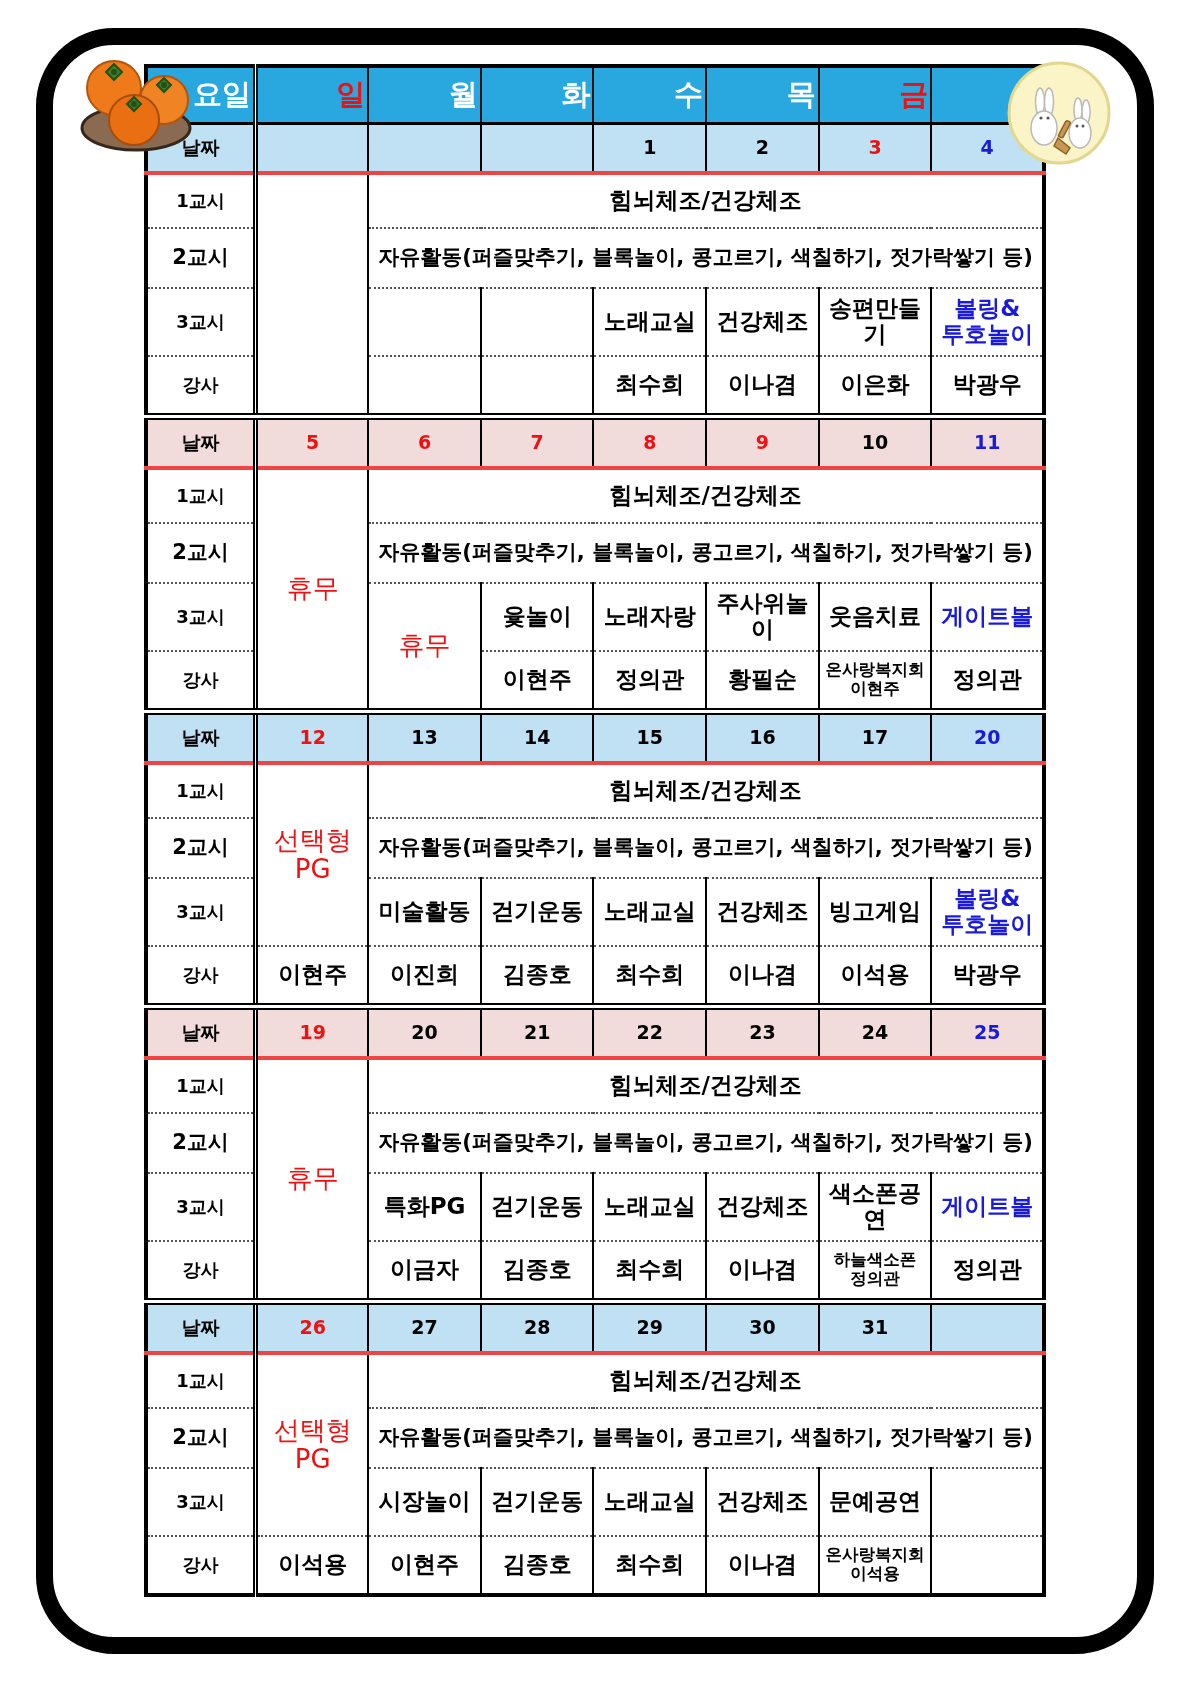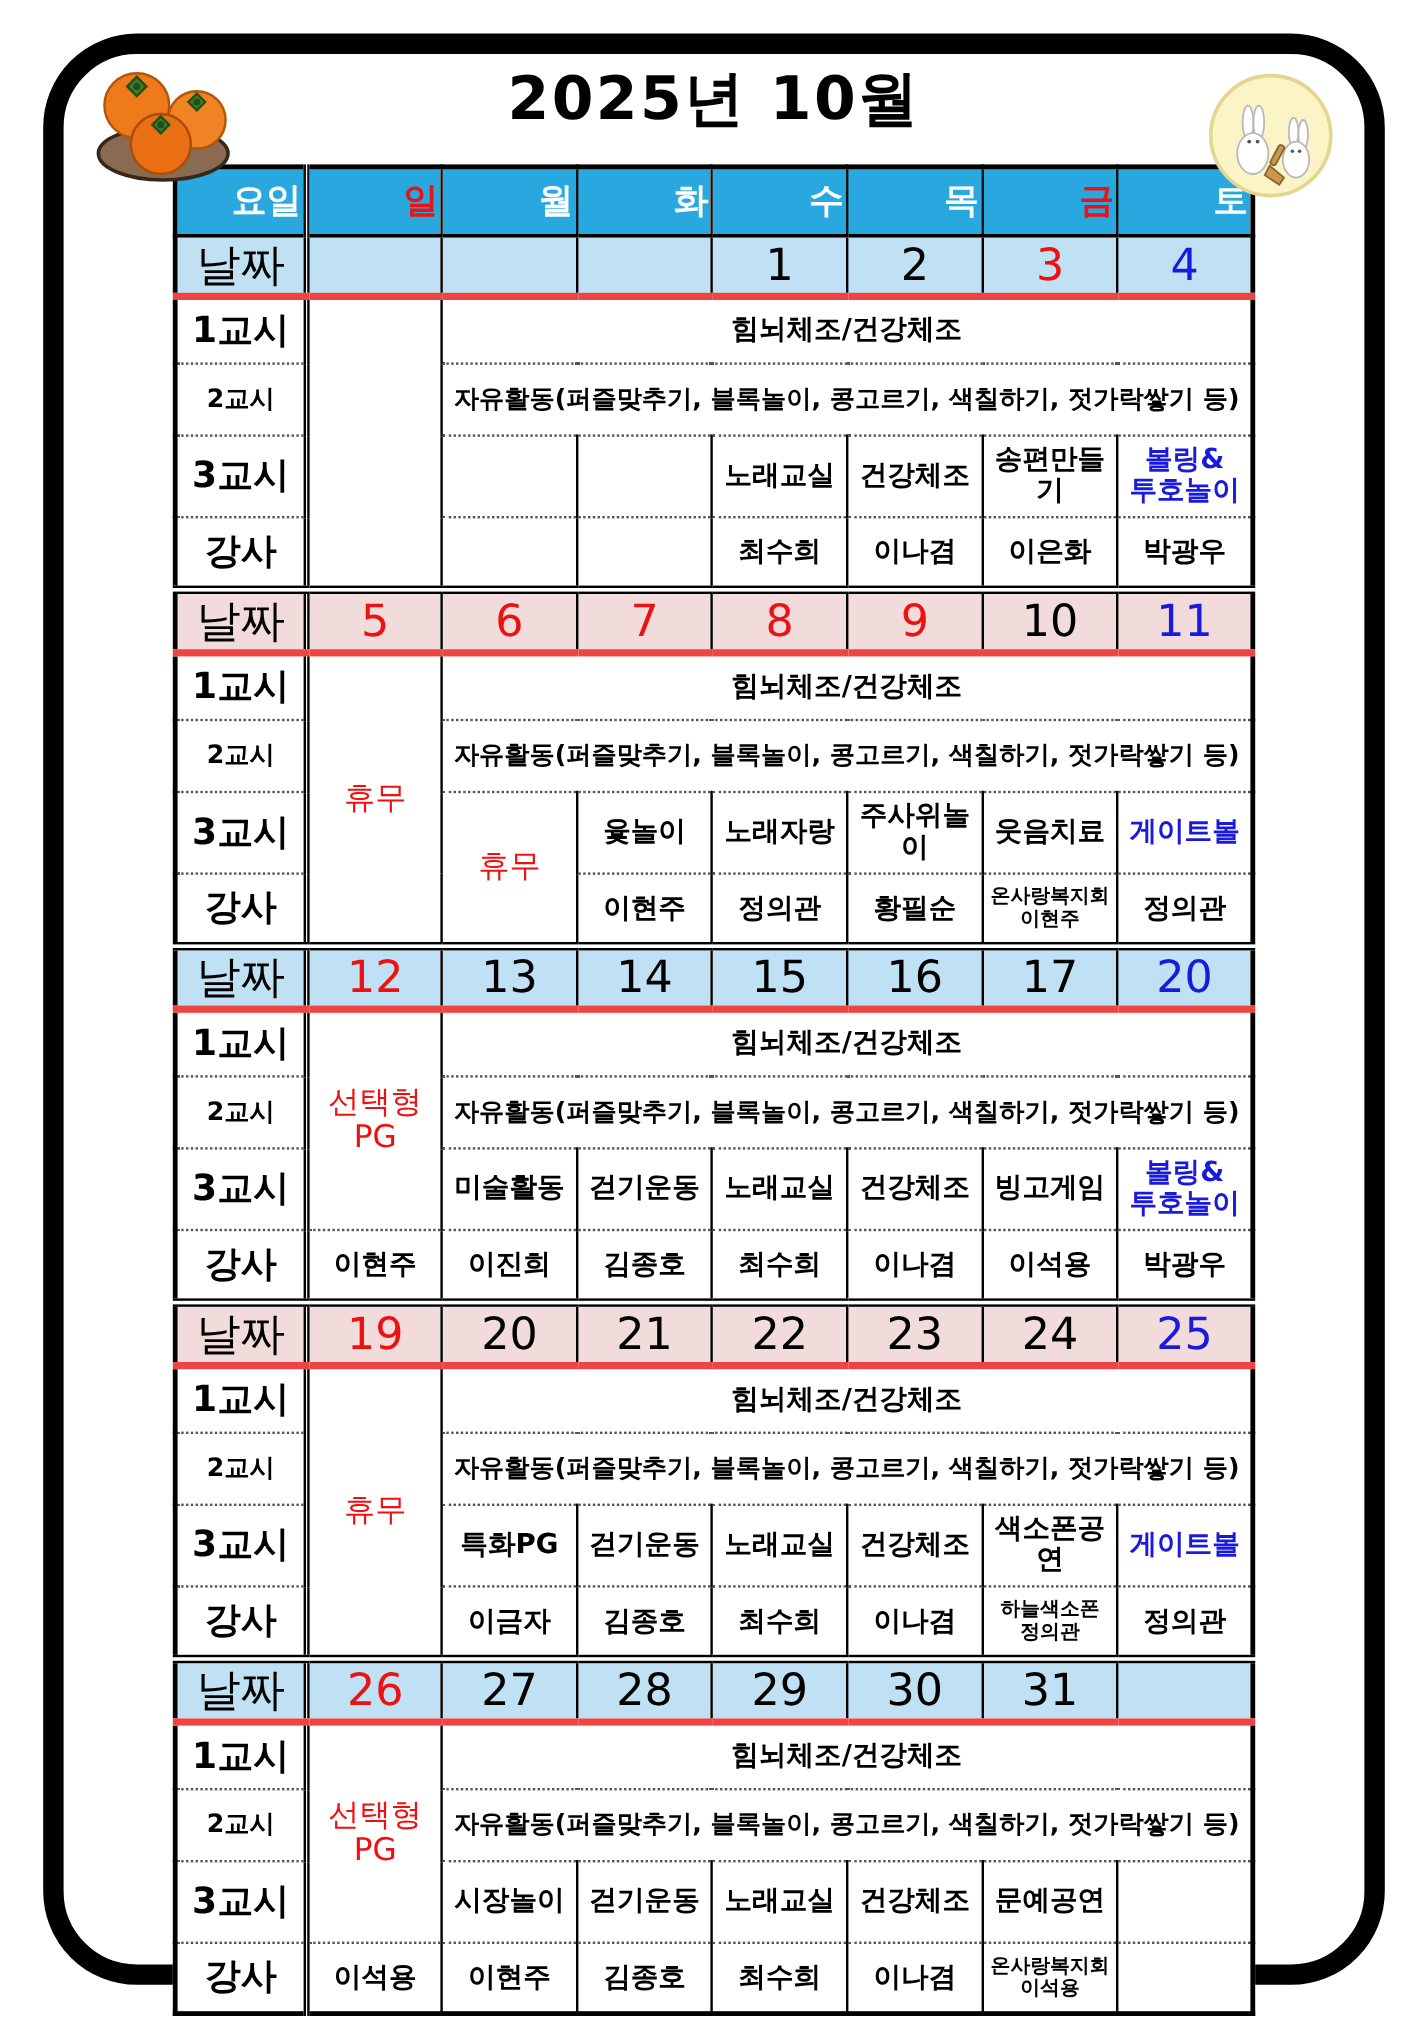--- a/index.html
+++ b/index.html
@@ -26,34 +26,34 @@
   col.c-label{width:12.2%;}
   col.c-day{width:12.54%;}
   th,td{text-align:center;vertical-align:middle;padding:1px 2px;overflow:hidden;}
   th{
     background:var(--header-bg);color:#fff;font-size:29px;font-weight:800;
     height:52px;border-left:2px solid #111;text-align:right;
   }
   th:first-child{border-left:none;border-right:5px double #111;}
   th.hdr-red{color:var(--red);}
   td{border-left:2px solid #000;font-weight:700;font-size:23px;line-height:1.12;}
-  tr.date-row td{border-top:7px double #000;border-bottom:6px solid #ef4444;height:44px;font-size:37px;font-weight:400;}
+  tr.date-row td{border-top:7px double #000;border-bottom:4px solid #ef4444;height:44px;font-size:19px;font-weight:700;}
   tbody.week:first-of-type tr.date-row td{border-top:3px solid #000;}
   tr.p1-row td{height:50px;}
   tr.p2-row td{height:56px;font-size:21px;white-space:nowrap;}
   tr.p3-row td{height:64px;}
   tr.teacher-row td{height:54px;font-family:Liberation Serif, serif;}
   tr.p2-row td,tr.p3-row td,tr.teacher-row td{border-top:2px dotted #555;}
   .bg-blue td{background:var(--date-blue);}
   .bg-pink td{background:var(--date-pink);}
   td.red{color:var(--red);}
   td.blue{color:var(--sat-blue);}
   td.hol{color:var(--red);font-size:26px;font-weight:400;white-space:normal;}
   td.small{font-size:16.5px;line-height:1.15;white-space:normal;}
-  td.lbl{border-right:5px double #000;font-size:30px;white-space:nowrap;}
+  td.lbl{border-right:5px double #000;font-size:18px;white-space:nowrap;}
 </style>
 </head>
 <body>
 
 <div class="frame"></div>
 
 <div class="content">
 
   <div class="deco persimmon">
     <svg width="132" height="112" viewBox="0 0 132 112">
@@ -80,21 +80,20 @@
       <ellipse cx="80" cy="52" rx="4" ry="12" fill="#fff" stroke="#b9b9b9" stroke-width="1.5"></ellipse>
       <ellipse cx="74" cy="73" rx="11" ry="15" fill="#fff" stroke="#b9b9b9" stroke-width="1.5"></ellipse>
       <circle cx="71" cy="66" r="1.5" fill="#555"></circle>
         <circle cx="77" cy="66" r="1.5" fill="#555"></circle>
       <path d="M52 78 l12 10 -4 6 -12 -8 z" fill="#c9984e" stroke="#8a6230" stroke-width="1.5"></path>
       <rect x="56" y="60" width="5" height="18" rx="2" transform="rotate(28 58 69)" fill="#c9984e" stroke="#8a6230" stroke-width="1.5"></rect>
     </svg>
   </div>
 
   <div class="title">
-    <div class="l1">2025년 10월</div>
   </div>
 
   <table class="sched">
     <colgroup>
       <col class="c-label">
         <col class="c-day">
         <col class="c-day">
         <col class="c-day">
       <col class="c-day">
         <col class="c-day">

